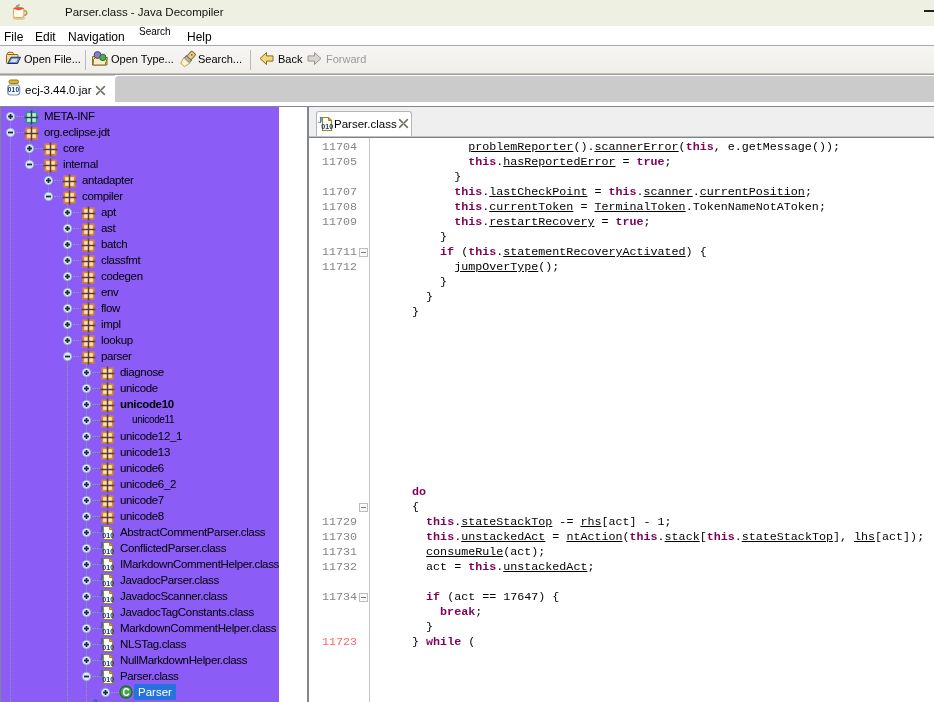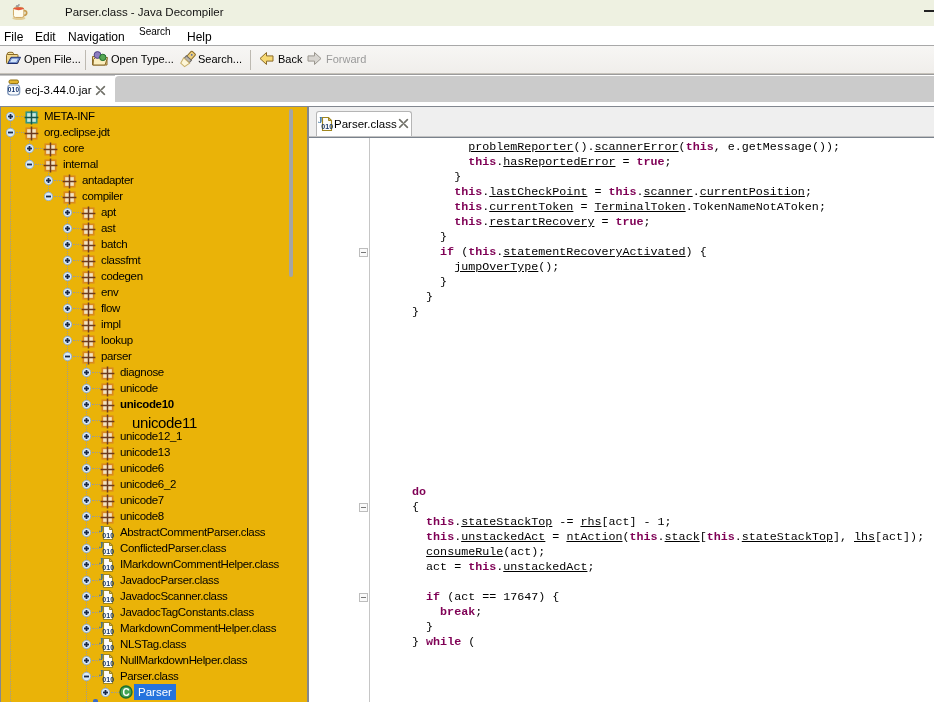--- a/index.html
+++ b/index.html
@@ -81,21 +81,21 @@
 <span class="abs" style="left:25px;top:84px;font-size:11.5px;color:#000;">ecj-3.44.0.jar</span>
 <svg class="abs" style="left:95px;top:85px;" width="11" height="11" viewBox="0 0 11 11">
 <path d="M1.2 1.2 L9.8 9.8 M9.8 1.2 L1.2 9.8" stroke="#72726a" stroke-width="1.5" fill="none"></path>
 <path d="M5.5 4 L7.2 5.5 L5.5 7 L3.8 5.5 z" fill="#ffffff"></path>
 <path d="M1.2 1.2 L9.8 9.8 M9.8 1.2 L1.2 9.8" stroke="#72726a" stroke-width="1.2" fill="none"></path>
 </svg>
 <div class="abs" style="left:0;top:103px;width:934px;height:3px;background:#ffffff;"></div>
 <div class="abs" style="left:0;top:106px;width:934px;height:1px;background:#82878f;"></div>
 <div class="abs" style="left:0;top:107px;width:1px;height:595px;background:#82878f;"></div>
 <div class="abs" style="left:307px;top:107px;width:2px;height:595px;background:#82878f;"></div>
-<div class="abs" style="left:1px;top:107px;width:306px;height:595px;background:#eab308;overflow:hidden;">
+<div class="abs" style="left:1px;top:107px;width:278px;height:595px;background:#8b5cf6;overflow:hidden;">
 <div class="abs" style="left:9px;top:9px;height:586px;width:0;border-left:1px dotted #9a9a9a;"></div>
 <div class="abs" style="left:28px;top:27px;height:30px;width:0;border-left:1px dotted #9a9a9a;"></div>
 <div class="abs" style="left:47px;top:63px;height:26px;width:0;border-left:1px dotted #9a9a9a;"></div>
 <div class="abs" style="left:66px;top:97px;height:498px;width:0;border-left:1px dotted #9a9a9a;"></div>
 <div class="abs" style="left:85px;top:257px;height:338px;width:0;border-left:1px dotted #9a9a9a;"></div>
 <div class="abs" style="left:104px;top:575px;height:10px;width:0;border-left:1px dotted #9a9a9a;"></div>
 <div class="abs" style="left:15px;top:9px;width:8px;height:0;border-top:1px dotted #9a9a9a;"></div>
 <svg class="abs" style="left:5px;top:4.5px;" width="9" height="9" viewBox="0 0 9 9">
       <circle cx="4.5" cy="4.5" r="4.2" fill="#d9eaf7" stroke="#93aec8" stroke-width="0.9"></circle>
       <rect x="2" y="3.6" width="5" height="1.8" fill="#1a2a4a"></rect>
@@ -303,21 +303,21 @@
 <div class="abs" style="left:91px;top:313px;width:8px;height:0;border-top:1px dotted #9a9a9a;"></div>
 <svg class="abs" style="left:81px;top:308.5px;" width="9" height="9" viewBox="0 0 9 9">
       <circle cx="4.5" cy="4.5" r="4.2" fill="#d9eaf7" stroke="#93aec8" stroke-width="0.9"></circle>
       <rect x="2" y="3.6" width="5" height="1.8" fill="#1a2a4a"></rect>
       <rect x="3.6" y="2" width="1.8" height="5" fill="#1a2a4a"></rect>
     </svg>
 <svg class="abs" style="left:99px;top:307px;" width="15" height="15" viewBox="0 0 15 15">
       <rect x="2.3" y="2.3" width="10.4" height="10.4" fill="#f4e3c0" stroke="#d8891f" stroke-width="1.7"></rect>
       <path d="M7.5 0.6 V14.4 M0.6 7.5 H14.4" stroke="#6b3a1e" stroke-width="1.5" fill="none"></path>
     </svg>
-<span class="abs" style="left:119px;top:307px;font-size:15px;letter-spacing:-0.35px;color:#000;padding-left:12px;">unicode11</span>
+<span class="abs" style="left:119px;top:307px;font-size:10px;letter-spacing:-0.35px;color:#000;padding-left:12px;">unicode11</span>
 <div class="abs" style="left:91px;top:329px;width:8px;height:0;border-top:1px dotted #9a9a9a;"></div>
 <svg class="abs" style="left:81px;top:324.5px;" width="9" height="9" viewBox="0 0 9 9">
       <circle cx="4.5" cy="4.5" r="4.2" fill="#d9eaf7" stroke="#93aec8" stroke-width="0.9"></circle>
       <rect x="2" y="3.6" width="5" height="1.8" fill="#1a2a4a"></rect>
       <rect x="3.6" y="2" width="1.8" height="5" fill="#1a2a4a"></rect>
     </svg>
 <svg class="abs" style="left:99px;top:323px;" width="15" height="15" viewBox="0 0 15 15">
       <rect x="2.3" y="2.3" width="10.4" height="10.4" fill="#f4e3c0" stroke="#d8891f" stroke-width="1.7"></rect>
       <path d="M7.5 0.6 V14.4 M0.6 7.5 H14.4" stroke="#6b3a1e" stroke-width="1.5" fill="none"></path>
     </svg>
@@ -531,20 +531,57 @@
 </svg>
 <span class="abs" style="left:25px;top:11px;font-size:11.5px;color:#000;">Parser.class</span>
 <svg class="abs" style="left:89px;top:11px;" width="11" height="11" viewBox="0 0 11 11">
 <path d="M1.2 1.2 L9.8 9.8 M9.8 1.2 L1.2 9.8" stroke="#72726a" stroke-width="1.5" fill="none"></path>
 <path d="M5.5 4 L7.2 5.5 L5.5 7 L3.8 5.5 z" fill="#ffffff"></path>
 <path d="M1.2 1.2 L9.8 9.8 M9.8 1.2 L1.2 9.8" stroke="#72726a" stroke-width="1.2" fill="none"></path>
 </svg>
 <div class="abs" style="left:0;top:29px;width:625px;height:1px;background:#c2c2c2;"></div>
 <div class="abs" style="left:0;top:30px;width:625px;height:1px;background:#7a828c;"></div>
 <div class="abs" style="left:60px;top:31px;width:1px;height:564px;background:#c6c6c6;"></div>
+<pre class="abs ln" style="left:13px;top:33px;font-size:11.7px;line-height:15px;">11704
+11705
+
+11707
+11708
+11709
+
+11711
+11712
+
+
+
+
+
+
+
+
+
+
+
+
+
+
+
+
+11729
+11730
+11731
+11732
+
+11734
+
+
+<span class="lnred">11723</span>
+
+
+</pre>
 <div class="abs" style="left:50px;top:141px;width:9px;height:9px;background:#fafafa;border:1px solid #bdbdbd;"></div>
 <div class="abs" style="left:52px;top:145px;width:5px;height:1px;background:#777;"></div>
 <div class="abs" style="left:50px;top:396px;width:9px;height:9px;background:#fafafa;border:1px solid #bdbdbd;"></div>
 <div class="abs" style="left:52px;top:400px;width:5px;height:1px;background:#777;"></div>
 <div class="abs" style="left:50px;top:486px;width:9px;height:9px;background:#fafafa;border:1px solid #bdbdbd;"></div>
 <div class="abs" style="left:52px;top:490px;width:5px;height:1px;background:#777;"></div>
 <pre class="abs" style="left:75px;top:33px;font-size:11.7px;line-height:15px;color:#000;">            <u>problemReporter</u>().<u>scannerError</u>(<span class="kw">this</span>, e.getMessage());
             <span class="kw">this</span>.<u>hasReportedError</u> = <span class="kw">true</span>;
           }
           <span class="kw">this</span>.<u>lastCheckPoint</u> = <span class="kw">this</span>.<u>scanner</u>.<u>currentPosition</u>;

